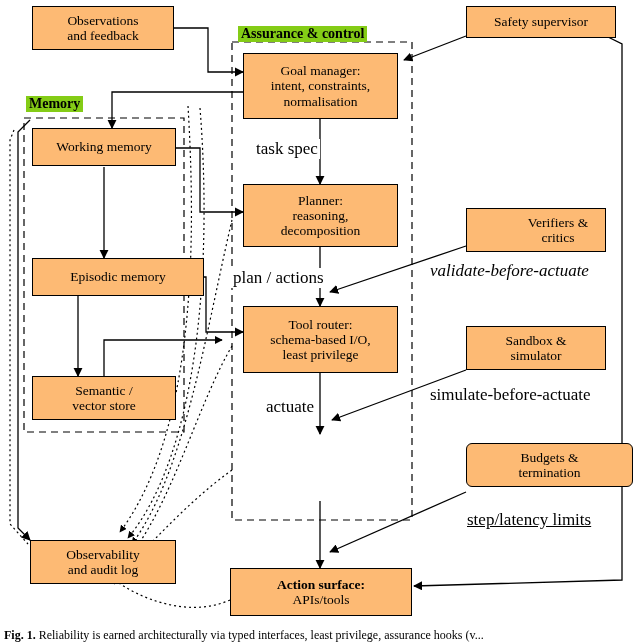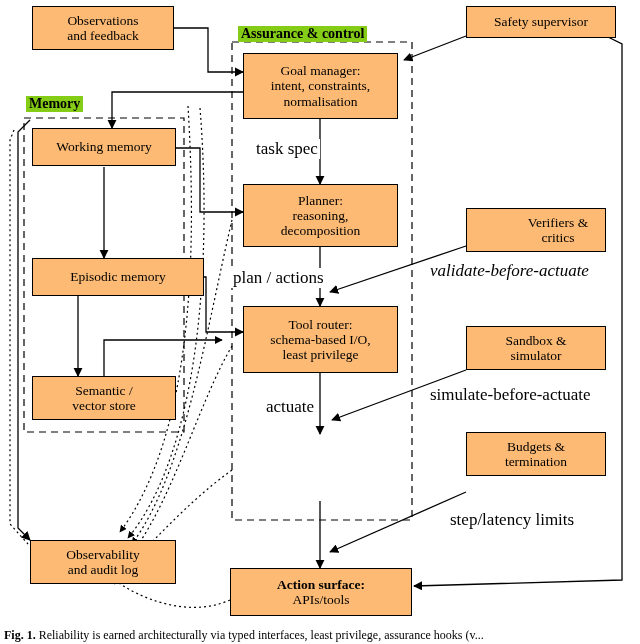--- a/index.html
+++ b/index.html
@@ -163,40 +163,40 @@
     <span class="ln">Sandbox &amp;</span>
     <span class="ln">simulator</span>
   </div>
 
   <div class="node" style="left:32px;top:376px;width:144px;height:44px;">
     <span class="ln">Semantic /</span>
     <span class="ln">vector store</span>
   </div>
 
 
-  <div class="node" style="left:466px;top:432px;width:140px;height:44px;">
+  <div class="node" style="left:466px;top:443px;width:167px;height:44px;border-radius:6px;">
     <span class="ln">Budgets &amp;</span>
     <span class="ln">termination</span>
   </div>
 
   <div class="node" style="left:30px;top:540px;width:146px;height:44px;">
     <span class="ln">Observability</span>
     <span class="ln">and audit log</span>
   </div>
 
   <div class="node" style="left:230px;top:568px;width:182px;height:48px;">
     <span class="ln bold">Action surface:</span>
     <span class="ln">APIs/tools</span>
   </div>
 
   <div class="edge-label" style="left:254px;top:139px;">task spec</div>
   <div class="edge-label" style="left:208px;top:268px;margin-left:23px;">plan / actions</div>
   <div class="edge-label" style="left:428px;top:261px;font-style:italic;">validate-before-actuate</div>
   <div class="edge-label" style="left:264px;top:397px;text-align:right;">actuate</div>
   <div class="edge-label" style="left:428px;top:385px;">simulate-before-actuate</div>
-  <div class="edge-label" style="left:448px;top:510px;">step/latency limits</div>
+  <div class="edge-label" style="left:465px;top:510px;text-decoration:underline;">step/latency limits</div>
 
   <div class="caption">
     <span class="figlab">Fig. 1.</span>
     <span>Reliability is earned architecturally via typed interfaces, least privilege, assurance hooks (v...</span>
   </div>
 
 </div>
 
 </body></html>

